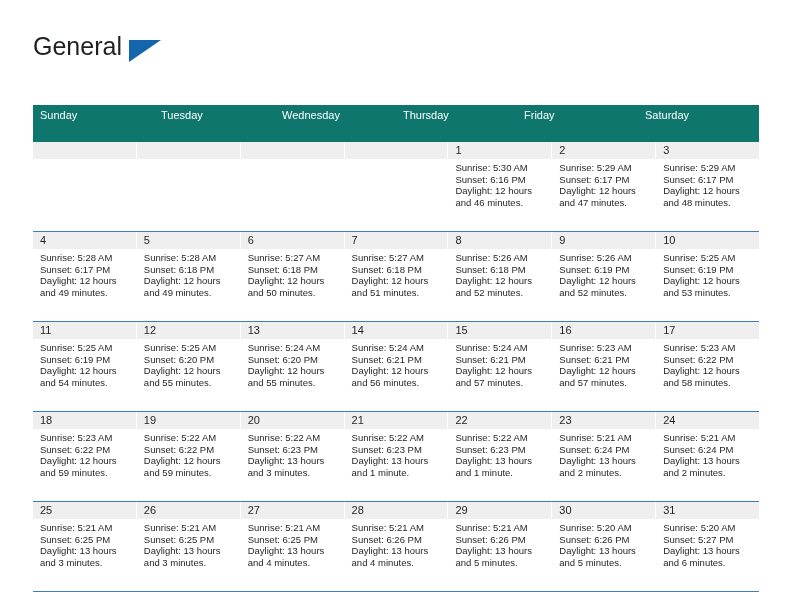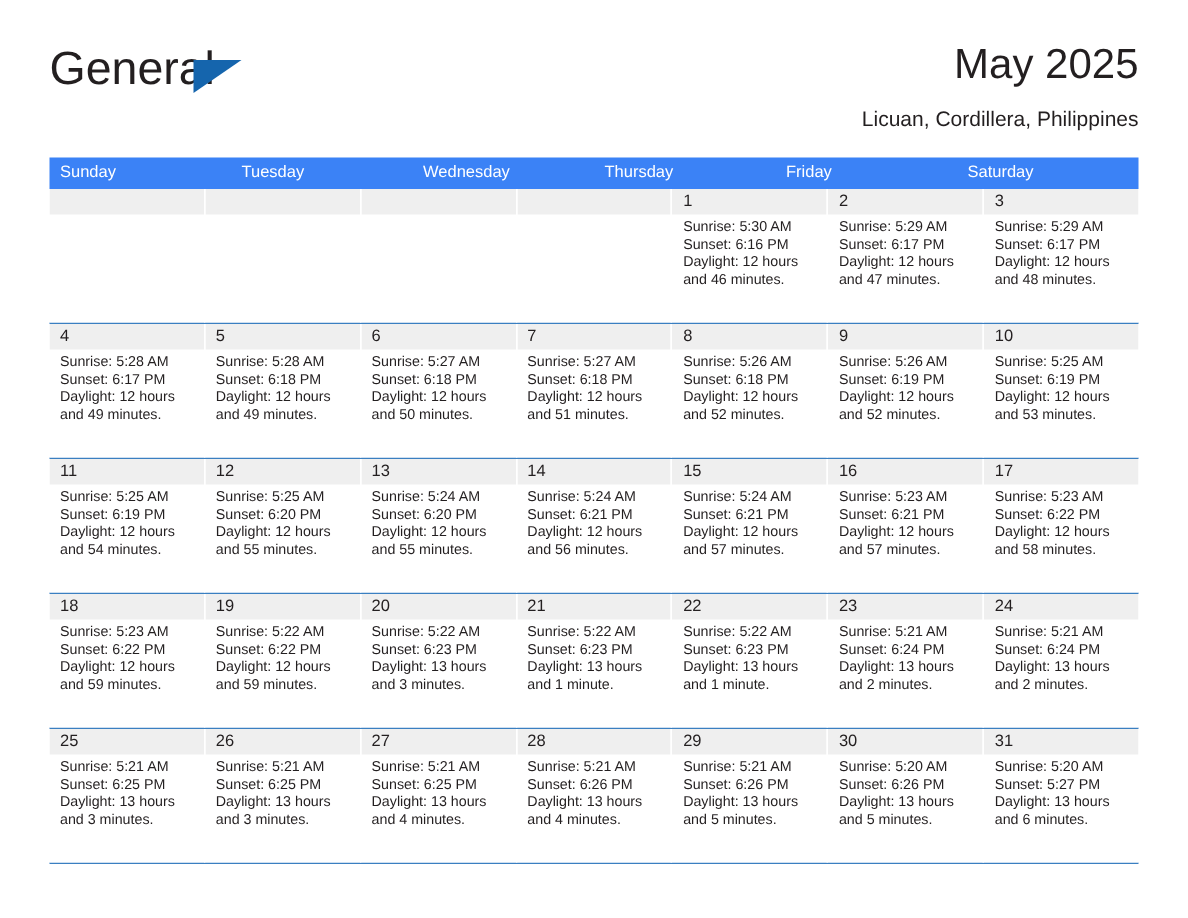--- a/index.html
+++ b/index.html
@@ -31,21 +31,21 @@
     height: 72px;
   }
   .brand {
     position: absolute;
     left: 0;
     top: 6px;
     width: 180px;
     height: 56px;
   }
   .brand-general {
-    font-size: 31px;
+    font-size: 25px;
     color: #231f20;
     letter-spacing: 0px;
     line-height: 28px;
     font-weight: normal;
     display: block;
   }
   .brand-blue {
     font-size: 25px;
     color: #1f7ac4;
     line-height: 25px;
@@ -85,22 +85,22 @@
 
   
   .calendar {
     position: absolute;
     left: 33px;
     top: 105px;
     width: 726px;
   }
   .dow-row {
     display: flex;
-    background: #3b82f6;
-    height: 21px;
+    background: #0f766e;
+    height: 37px;
   }
   .dow-cell {
     flex: 1 1 0;
     color: #ffffff;
     font-size: 11px;
     line-height: 21px;
     padding-left: 7px;
     box-sizing: border-box;
     white-space: nowrap;
   }
@@ -151,24 +151,20 @@
 
 <div class="page">
 
   <div class="header">
 
     <div class="brand">
       <span class="brand-general">General</span>
       <span class="brand-tri"></span>
     </div>
 
-    <div class="title-block">
-      <div class="cal-title">May 2025</div>
-      <div class="cal-subtitle">Licuan, Cordillera, Philippines</div>
-    </div>
 
   </div>
 
   <div class="calendar">
     <div class="dow-row">
       <div class="dow-cell">Sunday</div>
       <div class="dow-cell">Tuesday</div>
       <div class="dow-cell">Wednesday</div>
       <div class="dow-cell">Thursday</div>
       <div class="dow-cell">Friday</div>

